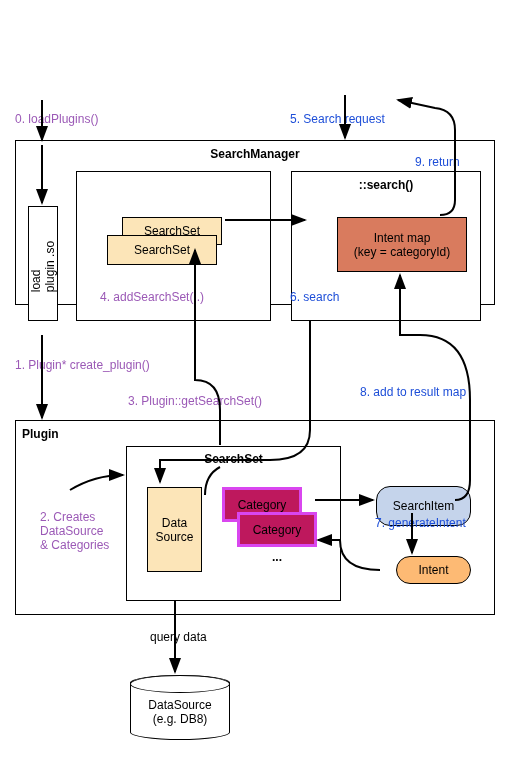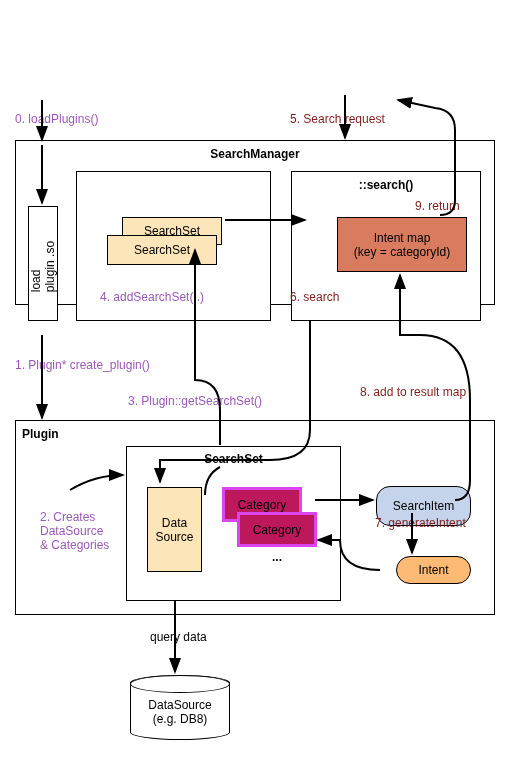--- a/index.html
+++ b/index.html
@@ -26,21 +26,21 @@
   .title {
     position: absolute;
     font-weight: bold;
     text-align: center;
   }
   .label {
     position: absolute;
     white-space: nowrap;
   }
   .purple { color: #9b59b6; }
-  .blue { color: #7f1d1d; }
+  .blue { color: #1d4ed8; }
   .black { color: #000; }
   .request-circle {
     position: absolute;
     border: 1px solid #000;
     border-radius: 50%;
     background: #fff;
     display: flex;
     align-items: center;
     justify-content: center;
     font-weight: bold;
@@ -187,21 +187,21 @@
   <div class="label purple" style="left:15px; top:358px;">1. Plugin* create_plugin()</div>
   <div class="label purple" style="left:40px; top:510px;">2. Creates</div>
   <div class="label purple" style="left:40px; top:524px;">DataSource</div>
   <div class="label purple" style="left:40px; top:538px;">&amp; Categories</div>
   <div class="label purple" style="left:128px; top:394px;">3. Plugin::getSearchSet()</div>
   <div class="label purple" style="left:100px; top:290px;">4. addSearchSet(..)</div>
   <div class="label blue" style="left:290px; top:112px;">5. Search request</div>
   <div class="label blue" style="left:290px; top:290px;">6. search</div>
   <div class="label blue" style="left:375px; top:516px;">7. generateIntent</div>
   <div class="label blue" style="left:360px; top:385px;">8. add to result map</div>
-  <div class="label blue" style="left:415px; top:155px;margin-top:44px;">9. return</div>
+  <div class="label blue" style="left:415px; top:155px;">9. return</div>
   <div class="label black" style="left:150px; top:630px;">query data</div>
 
   <svg width="510" height="765">
     <defs>
       <marker id="arrow" markerWidth="8" markerHeight="8" refX="7" refY="3" orient="auto">
         <path d="M0,0 L8,3 L0,6 Z" fill="#000"></path>
       </marker>
     </defs>
 
     <line x1="42" y1="100" x2="42" y2="140" stroke="#000" stroke-width="2" marker-end="url(#arrow)"></line>

